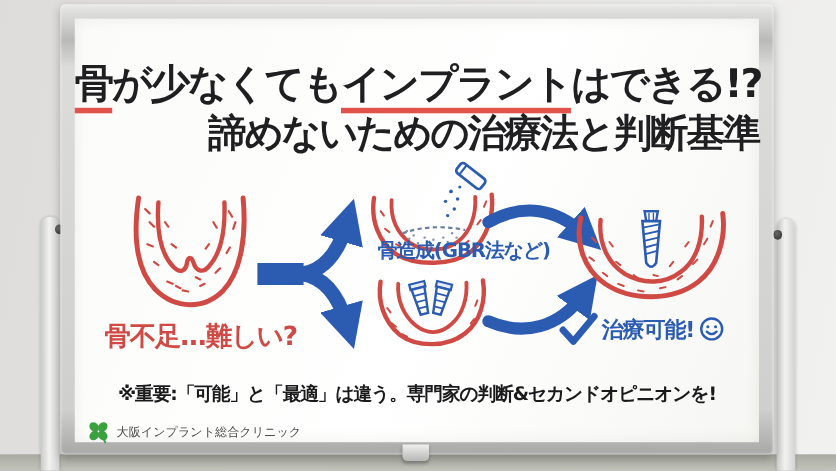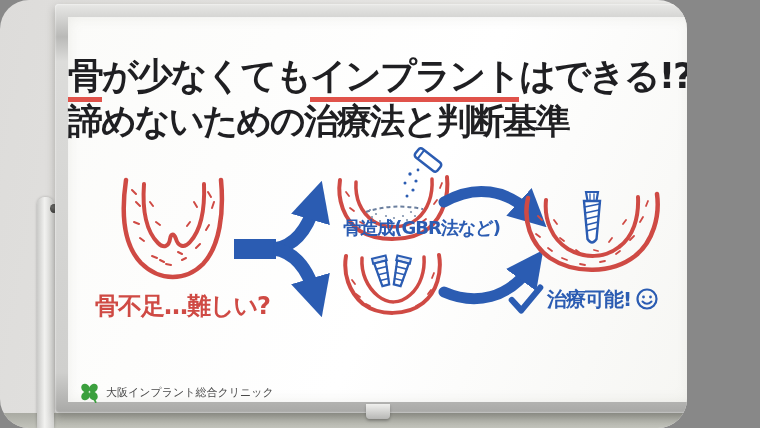--- a/index.html
+++ b/index.html
@@ -1,17 +1,17 @@
 <!DOCTYPE html>
 <html><head>
 <meta charset="utf-8">
 <style>
   html,body{margin:0;padding:0;background:#888;}
-  .stage{position:relative;width:687px;height:428px;overflow:hidden;
-         font-family:"DejaVu Sans","Liberation Sans",sans-serif;border-radius:29px;}
+  .stage{position:relative;width:760px;height:428px;overflow:hidden;
+         font-family:"DejaVu Sans","Liberation Sans",sans-serif;}
   .abs{position:absolute;}
   
   .wall{left:0;top:0;width:760px;height:428px;
         background:linear-gradient(100deg,#dddcda 0%,#e7e6e4 45%,#f1f1ef 100%);}
   .wall-lower{left:0;top:413px;width:760px;height:15px;
         background:linear-gradient(180deg,#a9aaa2,#c2c3bb);}
   .pole{width:17px;background:linear-gradient(90deg,#c9c9c7,#f2f2f0 45%,#d2d2d0);
         border-radius:8px 8px 0 0;box-shadow:0 0 3px rgba(0,0,0,.25);}
   .pole-left{left:37px;top:197px;height:231px;}
   .pole-right{left:706px;top:199px;height:229px;}
@@ -25,21 +25,21 @@
          border-radius:4px;box-shadow:0 4px 9px rgba(60,60,55,.35),inset 0 0 2px #fff;}
   .board{left:68px;top:17px;width:622px;height:385px;
          background:linear-gradient(115deg,#fbfbf9,#ffffff 55%,#f6f6f3);
          box-shadow:inset 0 0 14px rgba(120,120,110,.12);}
   .tray-clip{left:366px;top:404px;width:24px;height:15px;
          background:linear-gradient(180deg,#f0f0ee,#b7b7b5);
          border-radius:0 0 4px 4px;box-shadow:0 2px 3px rgba(0,0,0,.25);}
   
   .title1{left:0;top:35px;width:622px;text-align:center;font-size:36px;font-weight:bold;
           color:#1f1f22;letter-spacing:-2px;white-space:nowrap;}
-  .title2{left:0;top:81px;width:622px;text-align:left;font-size:35px;font-weight:bold;
+  .title2{left:0;top:81px;width:622px;text-align:right;font-size:35px;font-weight:bold;
           color:#1f1f22;letter-spacing:-2px;white-space:nowrap;}
   .ul{border-bottom:5px solid #e0524a;padding-bottom:1px;}
   .lbl{font-weight:bold;text-align:right;white-space:nowrap;}
   .lbl-red{color:#cf4a44;font-size:24px;letter-spacing:-1px;}
   .lbl-blue{color:#2b5cb2;font-size:18px;letter-spacing:-1px;}
   .result-row{display:flex;align-items:center;gap:3px;}
   .result-label{color:#2b5cb2;font-size:20px;font-weight:bold;letter-spacing:-1px;white-space:nowrap;}
   .note{left:0;top:330px;width:622px;text-align:center;font-size:17px;font-weight:bold;
         color:#1a1a1c;letter-spacing:-1px;white-space:nowrap;}
   .logo-row{left:10px;top:364px;display:flex;align-items:center;gap:5px;}
@@ -175,20 +175,21 @@
       </svg>
       <span class="result-label">治療可能!</span>
       <svg width="26" height="26" viewBox="0 0 26 26">
         <circle cx="13" cy="13" r="9.5" fill="none" stroke="#2b5cb2" stroke-width="2.2"></circle>
         <circle cx="9.5" cy="11" r="1.4" fill="#2b5cb2"></circle>
         <circle cx="16.5" cy="11" r="1.4" fill="#2b5cb2"></circle>
         <path d="M8.5,15.5 Q13,20 17.5,15.5" fill="none" stroke="#2b5cb2" stroke-width="2" stroke-linecap="round"></path>
       </svg>
     </div>
 
+    <div class="abs note">※重要:「可能」と「最適」は違う。専門家の判断&amp;セカンドオピニオンを!</div>
 
     <div class="abs logo-row">
       <svg width="23" height="23" viewBox="0 0 24 24">
         <g fill="#3ba03e">
           <ellipse transform="rotate(45 12 11.5)" cx="12" cy="5.8" rx="4.1" ry="5"></ellipse>
           <ellipse transform="rotate(135 12 11.5)" cx="12" cy="5.8" rx="4.1" ry="5"></ellipse>
           <ellipse transform="rotate(225 12 11.5)" cx="12" cy="5.8" rx="4.1" ry="5"></ellipse>
           <ellipse transform="rotate(315 12 11.5)" cx="12" cy="5.8" rx="4.1" ry="5"></ellipse>
         </g>
         <path d="M14,15 Q17,18.5 18.5,22" fill="none" stroke="#3ba03e" stroke-width="1.8" stroke-linecap="round"></path>

